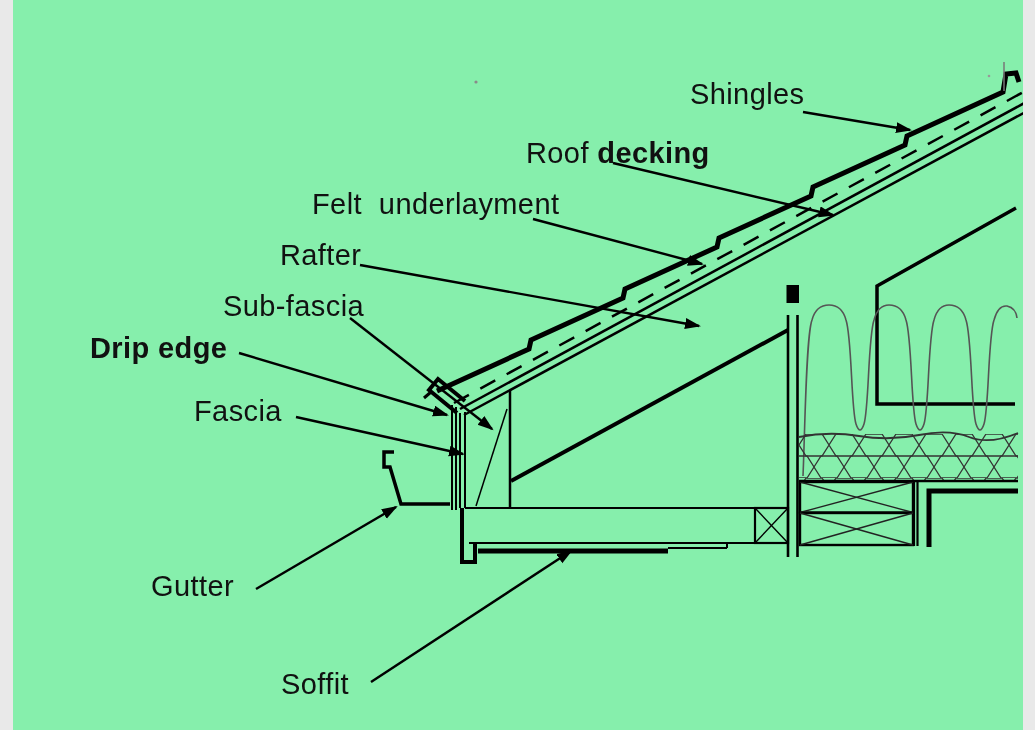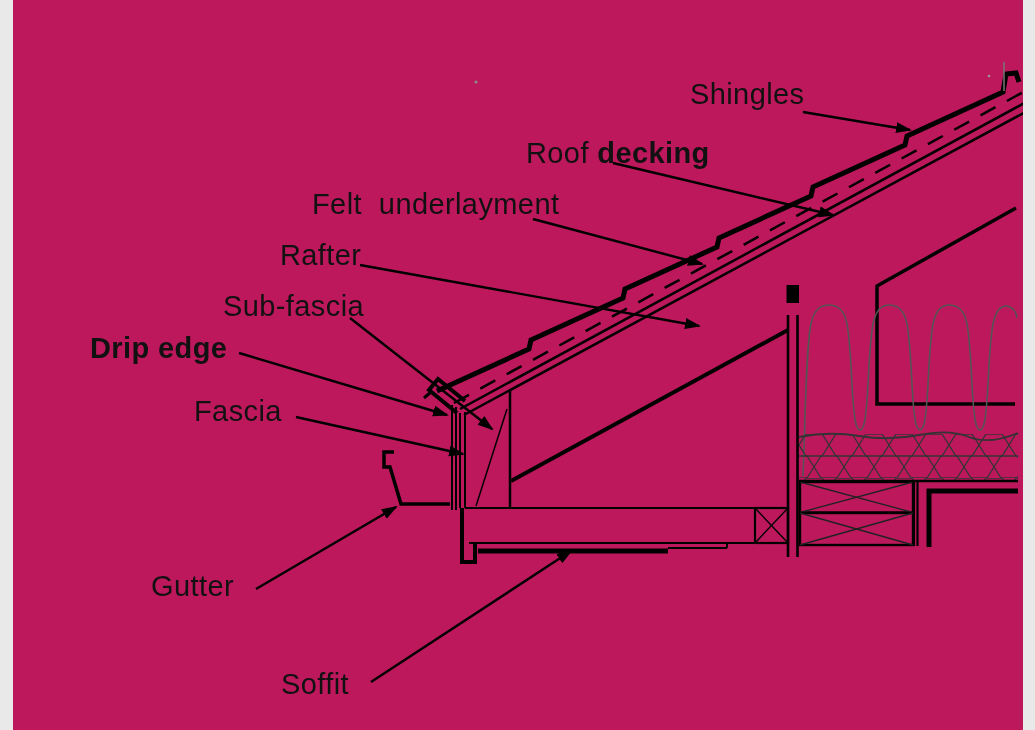--- a/index.html
+++ b/index.html
@@ -1,17 +1,17 @@
 <!DOCTYPE html>
 <html><head>
 <meta charset="utf-8">
 <style>
   html,body{margin:0;padding:0;background:#e9e9e9;}
   .stage{
-    position:relative;width:1010px;height:730px;background:#be185d;
+    position:relative;width:1010px;height:730px;background:#86efac;
     font-family:"Liberation Sans", sans-serif;overflow:hidden;margin:0 auto;
   }
   svg{position:absolute;left:0;top:0;}
   text{fill:#111;font-size:29px;letter-spacing:0.4px;}
   .bold{font-weight:700;}
   .pre{white-space:pre;}
 </style>
 </head>
 <body>
 

